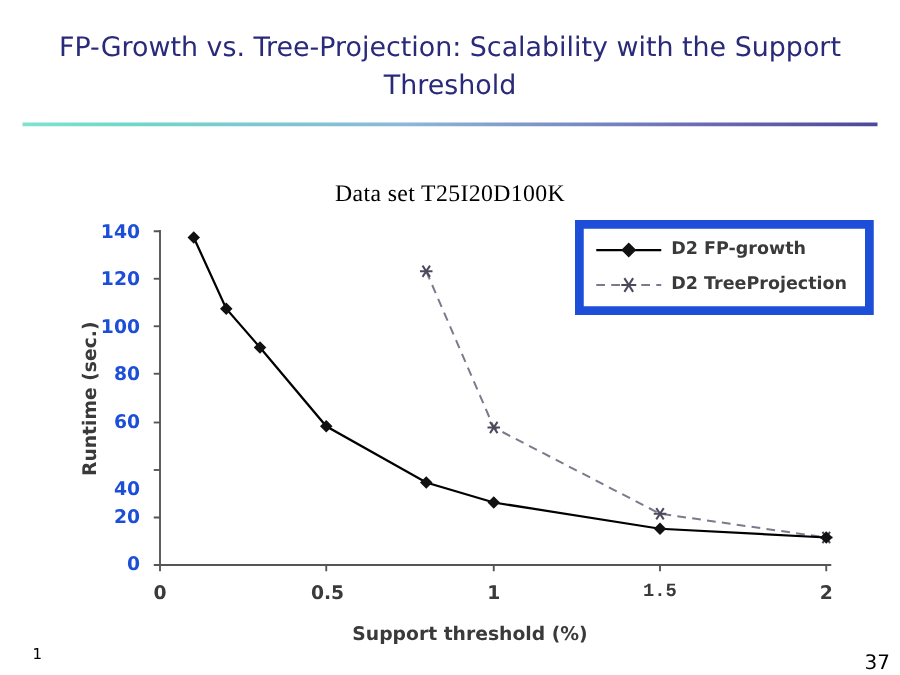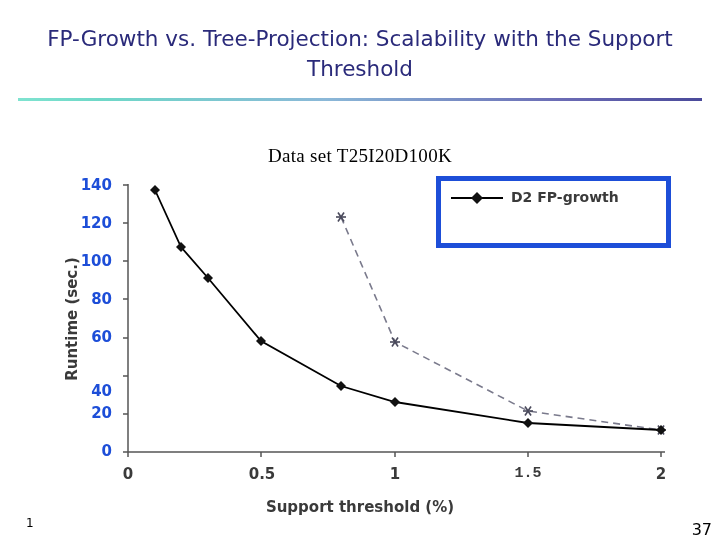--- a/index.html
+++ b/index.html
@@ -63,21 +63,21 @@
     width: 200px;
     transform: rotate(-90deg);
     transform-origin: center center;
     text-align: center;
     font-size: 15px;
     font-weight: bold;
     color: #3a3a3a;
   }
   .xlabel {
     position: absolute;
-    left: 120px;
+    left: 136px;
     top: 338px;
     width: 440px;
     text-align: center;
     font-size: 15px;
     font-weight: bold;
     color: #3a3a3a;
   }
   .ytick {
     position: absolute;
     width: 46px;
@@ -89,25 +89,25 @@
   .xtick {
     position: absolute;
     width: 60px;
     text-align: center;
     font-size: 15px;
     font-weight: bold;
     color: #3a3a3a;
   }
   .legend {
     position: absolute;
-    left: 416px;
+    left: 440px;
     top: 16px;
     width: 225px;
     height: 62px;
-    border: 5px solid #1d4ed8;
+    border: 7px solid #1d4ed8;
     background: #ffffff;
   }
   .legend-row {
     position: absolute;
     left: 0;
     width: 225px;
     height: 26px;
   }
   .legend-label {
     position: absolute;
@@ -230,20 +230,31 @@
     </svg>
 
     <div class="legend">
       <div class="legend-row" style="top:4px;">
         <svg class="legend-sample" viewBox="0 0 56 26">
           <line x1="2" y1="13" x2="54" y2="13" stroke="#000" stroke-width="1.8"></line>
           <polygon points="28,7 34,13 28,19 22,13" fill="#111"></polygon>
         </svg>
         <span class="legend-label">D2 FP-growth</span>
       </div>
+      <div class="legend-row" style="top:32px;">
+        <svg class="legend-sample" viewBox="0 0 56 26">
+          <line x1="2" y1="13" x2="54" y2="13" stroke="#7a7a8c" stroke-width="1.6" stroke-dasharray="7,5"></line>
+          <g stroke="#4a4a5c" stroke-width="1.6" transform="translate(28,13)">
+            <line x1="-6" y1="0" x2="6" y2="0"></line>
+              <line x1="-3.5" y1="-5.5" x2="3.5" y2="5.5"></line>
+              <line x1="3.5" y1="-5.5" x2="-3.5" y2="5.5"></line>
+          </g>
+        </svg>
+        <span class="legend-label">D2 TreeProjection</span>
+      </div>
     </div>
 
   </div>
 
   <div class="page-num-left">1</div>
   <div class="page-num-right">37</div>
 
 </div>
 
 </body></html>

